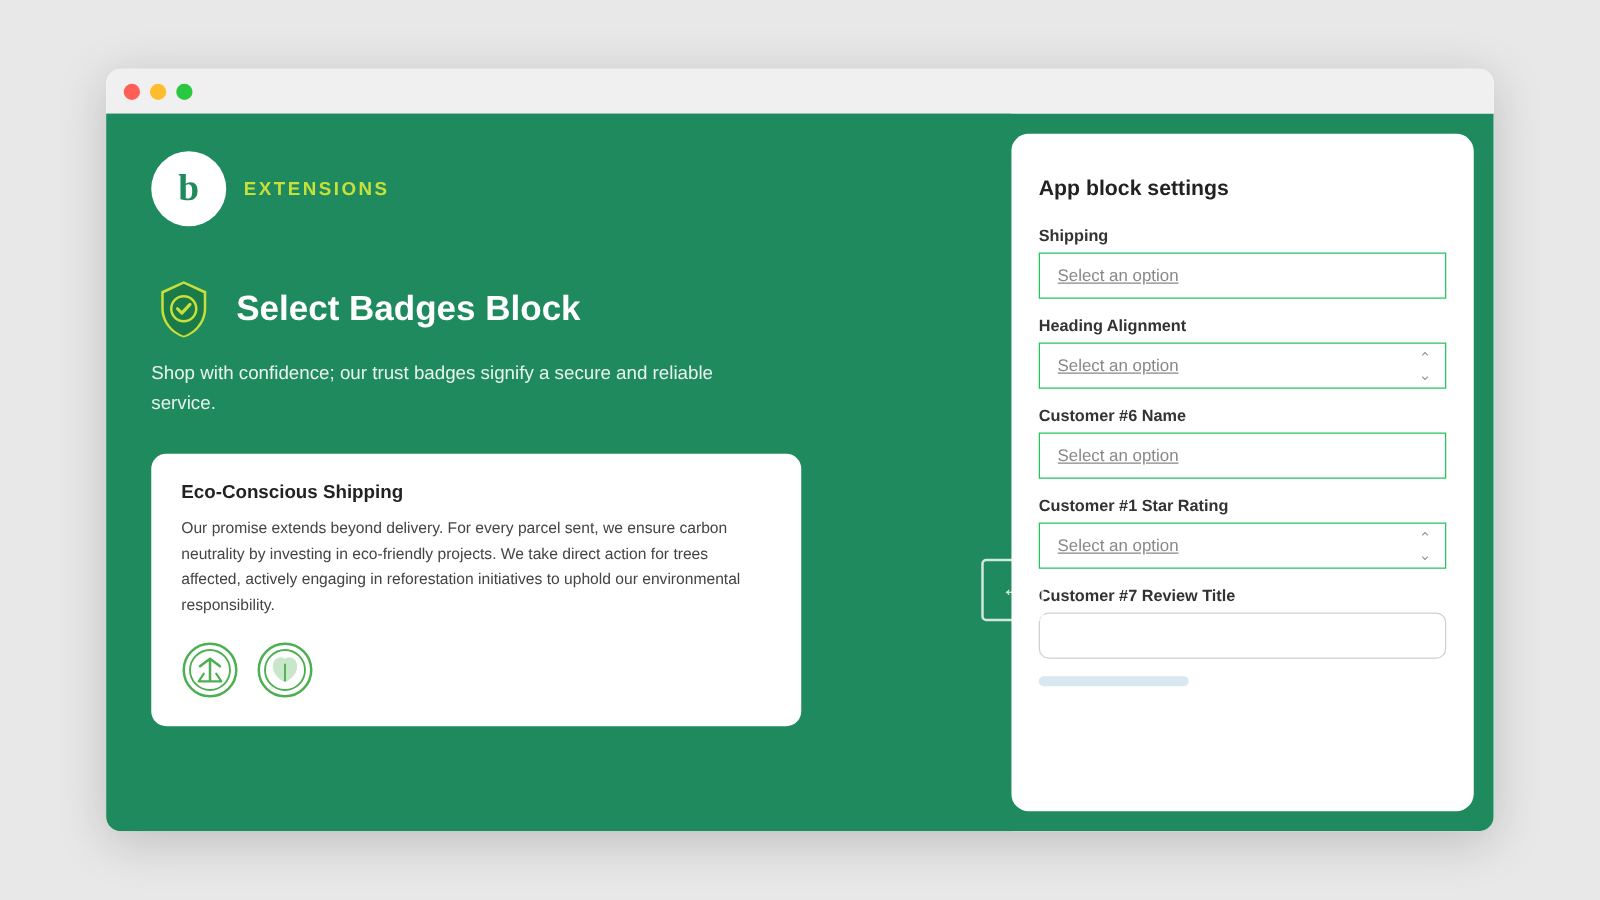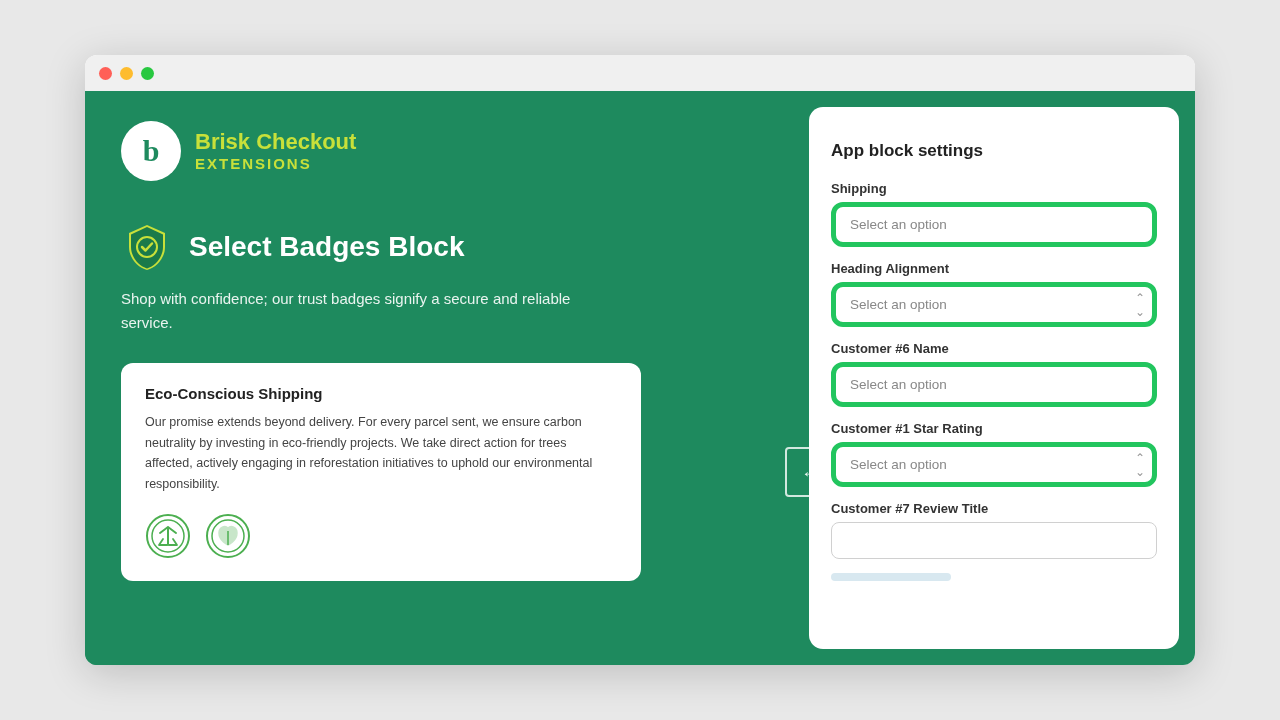--- a/index.html
+++ b/index.html
@@ -183,29 +183,30 @@
       font-size: 13px;
       font-weight: 600;
       color: #333;
       margin-bottom: 6px;
       display: block;
     }
 
     .select-field {
       width: 100%;
       padding: 10px 14px;
-      border: 5px solid #22c55e;
-      border-radius: 12px;
+      border: 1px solid #22c55e;
+      border-radius: 0;
       font-size: 13.5px;
       color: #888;
       background: #fff;
       appearance: none;
       -webkit-appearance: none;
       cursor: pointer;
       outline: none;
+      text-decoration: underline;
     }
 
     .select-wrapper {
       position: relative;
     }
 
     .select-wrapper .chevron {
       position: absolute;
       right: 12px;
       top: 50%;
@@ -255,21 +256,20 @@
 
   <div class="browser-body">
 
     <div class="left-panel">
 
       <div class="logo-area">
         <div class="logo-circle">
           <span class="logo-b">b</span>
         </div>
         <div class="logo-text">
-          <span class="logo-brisk">Brisk Checkout</span>
           <span class="logo-extensions">EXTENSIONS</span>
         </div>
       </div>
 
       <div class="block-header">
 
         <svg class="shield-icon" viewBox="0 0 52 52" fill="none" xmlns="http://www.w3.org/2000/svg">
           <path d="M26 4L8 12V26C8 37 16.5 46.5 26 49C35.5 46.5 44 37 44 26V12L26 4Z" fill="#c8e03a"></path>
           <path d="M26 6L10 13.5V26C10 36 17.8 45 26 47.5C34.2 45 42 36 42 26V13.5L26 6Z" fill="#1a7a4a"></path>
           <circle cx="26" cy="26" r="10" fill="none" stroke="#c8e03a" stroke-width="2"></circle>

